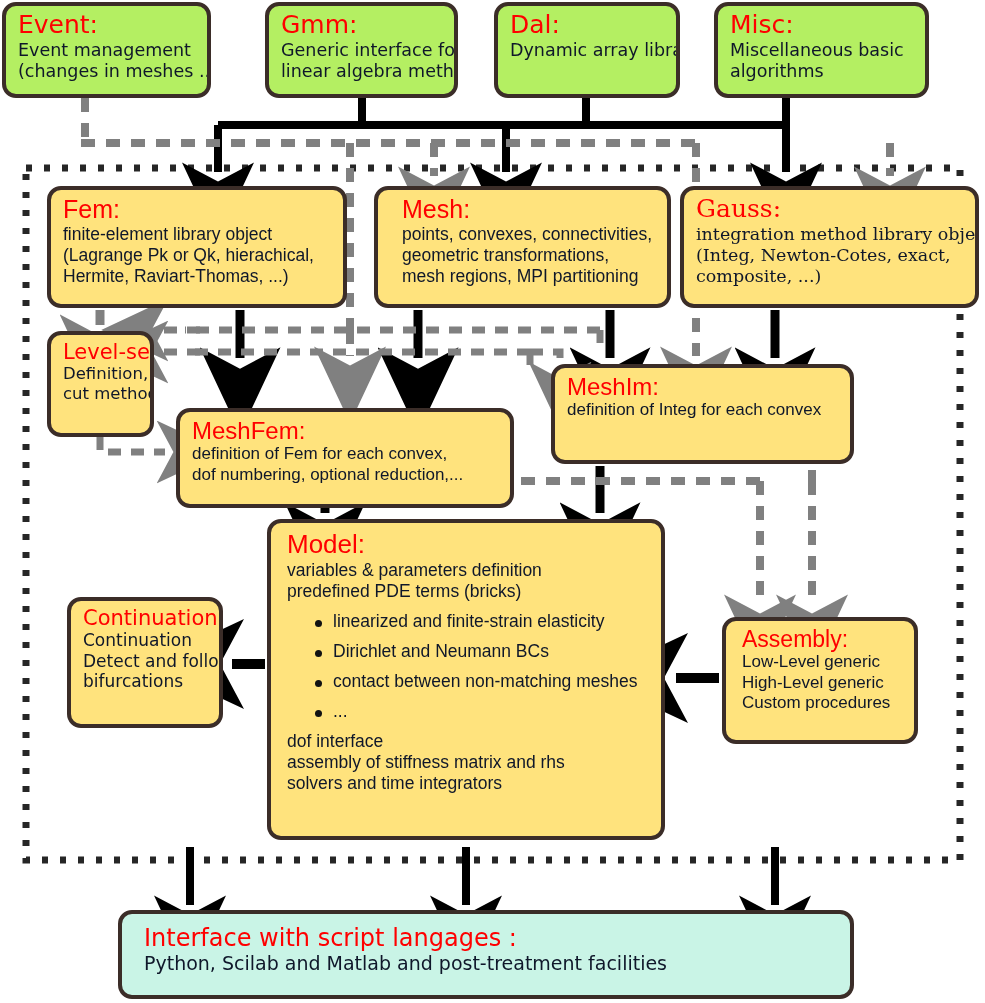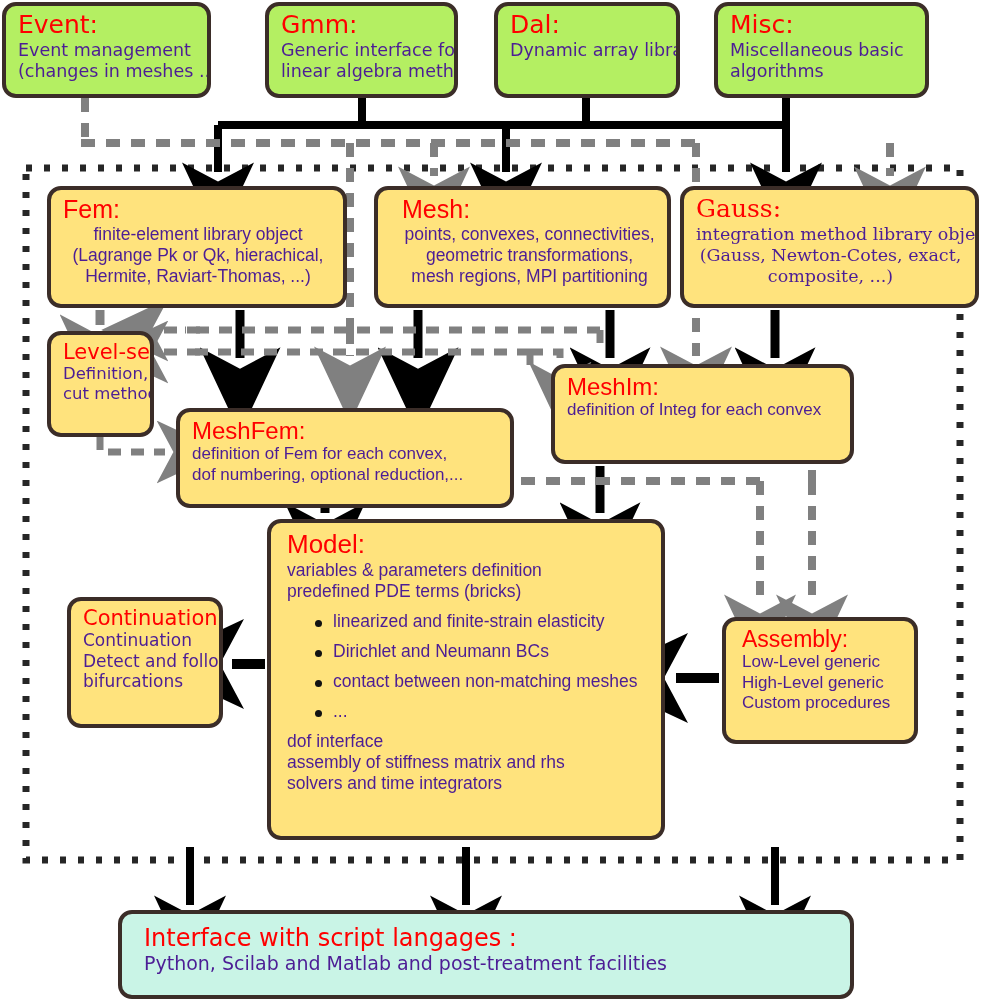--- a/index.html
+++ b/index.html
@@ -6,21 +6,21 @@
   html,body{margin:0;padding:0;background:#ffffff;}
   body{font-family:"DejaVu Sans", sans-serif;}
   #stage{position:relative;width:985px;height:1003px;overflow:hidden;background:#fff;}
   #wires{position:absolute;left:0;top:0;width:985px;height:1003px;}
   .box{position:absolute;box-sizing:border-box;border:4px solid #3b2d28;border-radius:14px;
        padding:6px 10px 7px 12px;overflow:hidden;}
   .box.green{background:#b4ef62;}
   .box.yellow{background:#ffe37d;}
   .box.cyan{background:#c9f4e6;}
   .title{color:#ff0000;line-height:1.06;margin:0 0 1px 0;white-space:nowrap;}
-  .body{color:#4c1d95;line-height:1.2;}
+  .body{color:#0f172a;line-height:1.2;}
   .body div{white-space:nowrap;}
   .sans{font-family:"DejaVu Sans", sans-serif;}
   .serif{font-family:"DejaVu Serif", serif;}
   .lib{font-family:"Liberation Sans", sans-serif;}
   ul.bullets{list-style:none;margin:8px 0 6px 0;padding:0;}
   ul.bullets li{position:relative;padding-left:46px;margin:9px 0;white-space:nowrap;}
   ul.bullets li:before{content:"";position:absolute;left:28px;top:.52em;width:7px;height:7px;
         border-radius:50%;background:#121212;}
   
   #box-event{left:2px;   top:2px;   width:209px; height:96px;}
@@ -34,21 +34,21 @@
   #box-meshfem{ left:176px;top:364px; width:338px; height:100px;margin-top:44px;}
   #box-meshim{  left:551px;top:364px; width:303px; height:100px;}
   #box-model{   left:267px;top:519px; width:398px; height:321px;}
   #box-continuation{left:67px;top:597px;width:156px;height:131px;}
   #box-assembly{left:722px;top:617px;width:196px;height:127px;}
   #box-interface{left:118px;top:910px;width:736px;height:89px;}
   
   #box-event .title,#box-gmm .title,#box-dal .title,#box-misc .title{font-size:25px;}
   #box-event .body,#box-gmm .body,#box-dal .body,#box-misc .body{font-size:17.5px;}
   #box-fem .title,#box-mesh .title,#box-integ .title{font-size:25px;}
-  #box-fem .body,#box-mesh .body,#box-integ .body{font-size:17.5px;text-align:center;}
+  #box-fem .body,#box-mesh .body,#box-integ .body{font-size:17.5px;}
   #box-levelset .title{font-size:21px;}
   #box-levelset .body{font-size:16.5px;}
   #box-meshfem .title,#box-meshim .title{font-size:24px;}
   #box-meshfem .body,#box-meshim .body{font-size:17px;}
   #box-model .title{font-size:26px;}
   #box-model .body{font-size:17.5px;}
   #box-continuation .title{font-size:21px;}
   #box-continuation .body{font-size:17px;}
   #box-assembly .title{font-size:23px;}
   #box-assembly .body{font-size:17px;}
@@ -192,21 +192,21 @@
       <div>points, convexes, connectivities,</div>
       <div>geometric transformations,</div>
       <div>mesh regions, MPI partitioning</div>
     </div>
   </div>
 
   <div class="box yellow serif" id="box-integ">
     <div class="title">Gauss:</div>
     <div class="body">
       <div>integration method library object</div>
-      <div>(Gauss, Newton-Cotes, exact,</div>
+      <div>(Integ, Newton-Cotes, exact,</div>
       <div>composite, ...)</div>
     </div>
   </div>
 
   <div class="box yellow sans" id="box-levelset">
     <div class="title">Level-set:</div>
     <div class="body">
       <div>Definition,</div>
       <div>cut methods</div>
     </div>

